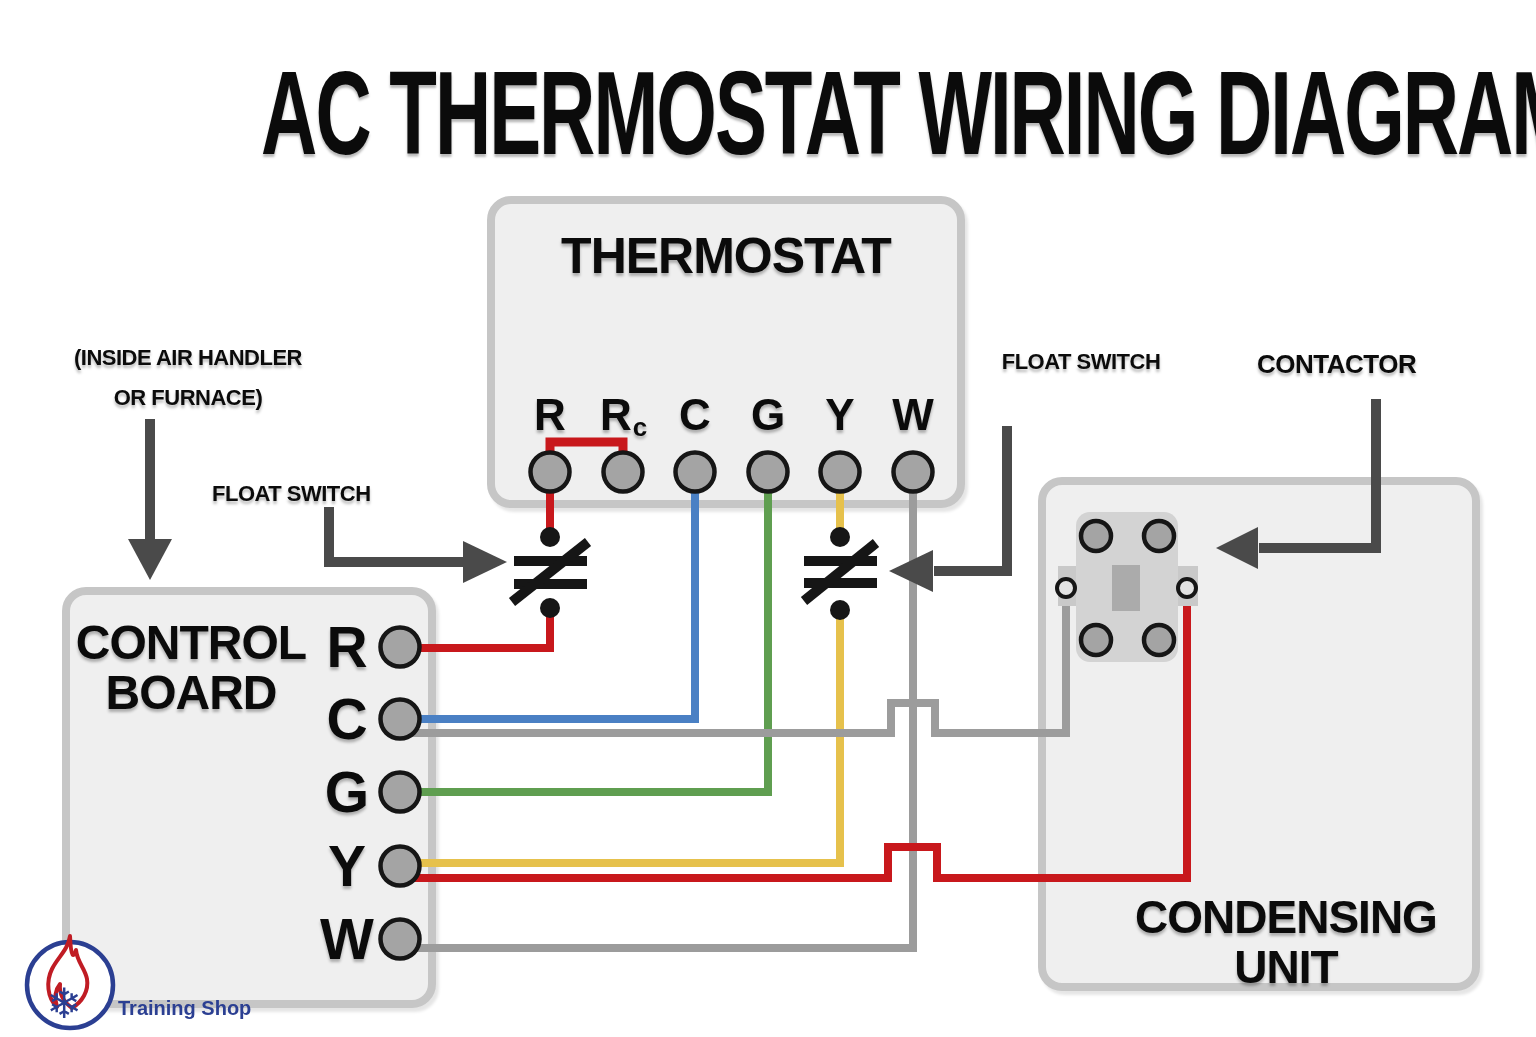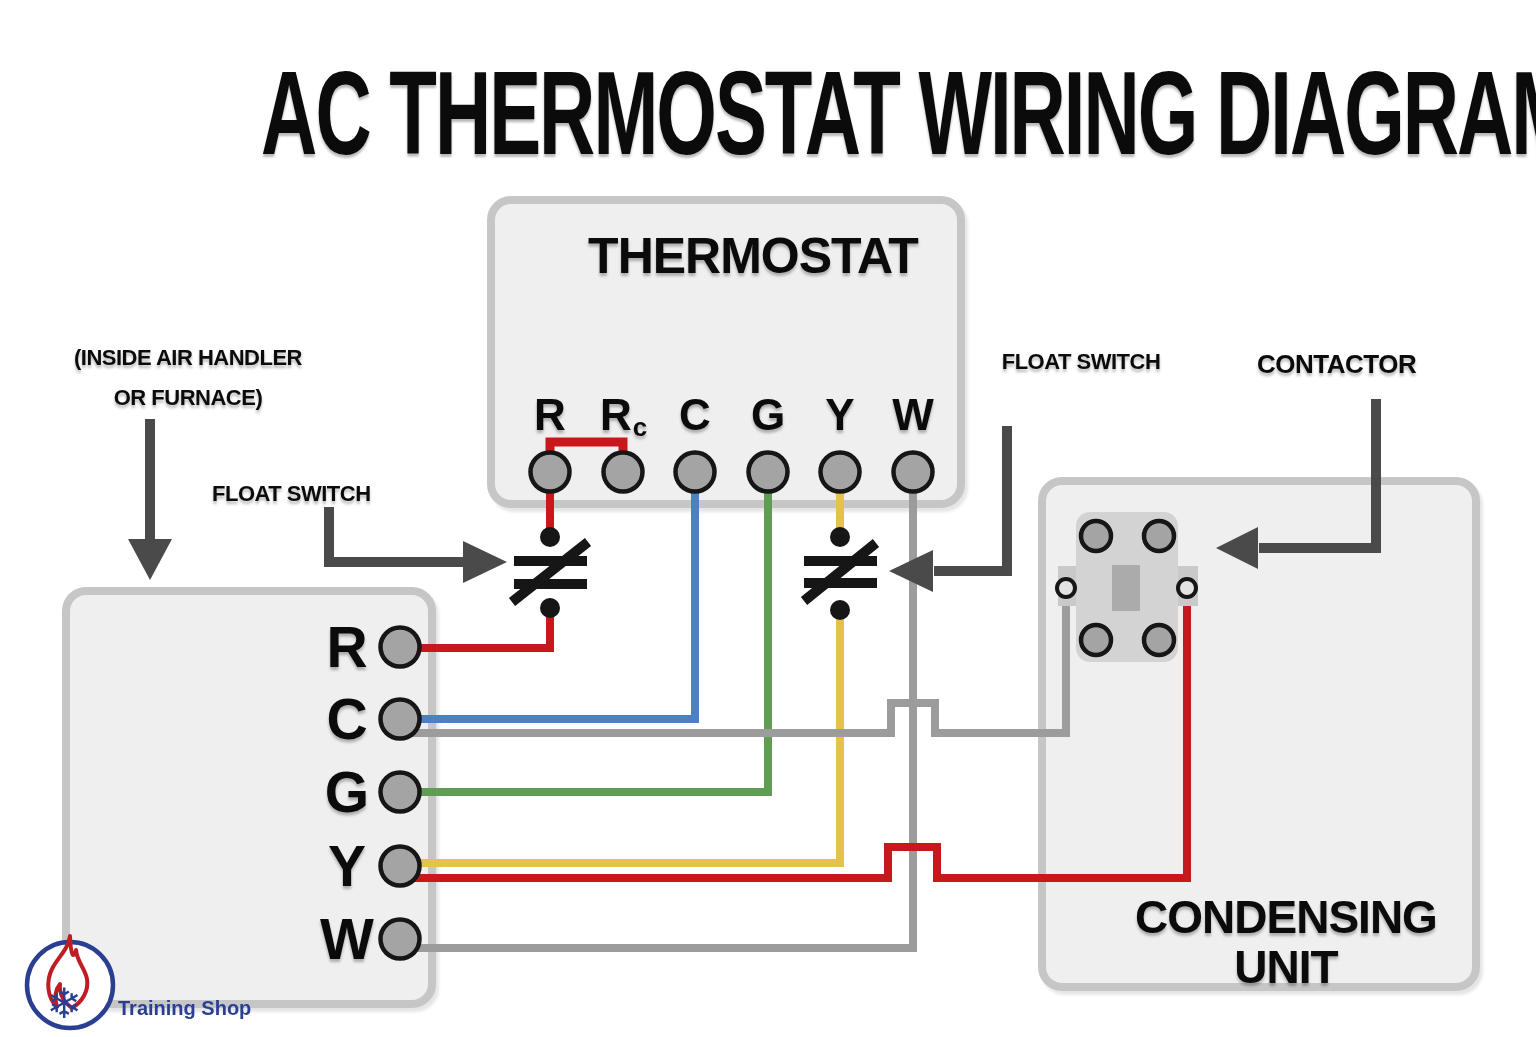--- a/index.html
+++ b/index.html
@@ -114,22 +114,26 @@
       <polygon class="arrow-head" points="507,562 463,541 463,583"></polygon>
 
       <path class="arrow-line" d="M1007 426 V571 H934"></path>
       <polygon class="arrow-head" points="889,571 933,550 933,592"></polygon>
 
       <path class="arrow-line" d="M1376 399 V548 H1259"></path>
       <polygon class="arrow-head" points="1216,548 1258,527 1258,569"></polygon>
     </g>
   </svg>
 
-  <div class="lbl bigbox-label ctr" style="left:514px;top:227px;width:478px;">THERMOSTAT</div>
+  <div class="lbl bigbox-label ctr" style="left:487px;top:227px;width:478px;">THERMOSTAT</div>
 
+  <div class="lbl two-line ctr" style="left:66px;top:618px;width:250px;">
+    <div>CONTROL</div>
+    <div>BOARD</div>
+  </div>
 
   <div class="lbl cond-label ctr" style="left:1066px;top:892px;width:440px;">
     <div>CONDENSING</div>
     <div>UNIT</div>
   </div>
 
   <div class="lbl tstat-term" style="left:510px;"><span>R</span></div>
   <div class="lbl tstat-term" style="left:583px;"><span>R</span><span class="sub">c</span></div>
   <div class="lbl tstat-term" style="left:655px;"><span>C</span></div>
   <div class="lbl tstat-term" style="left:728px;"><span>G</span></div>

